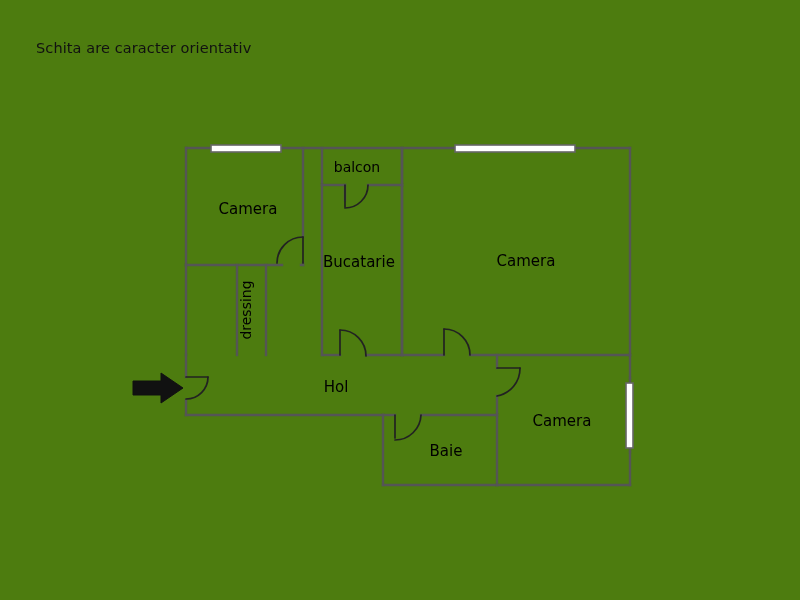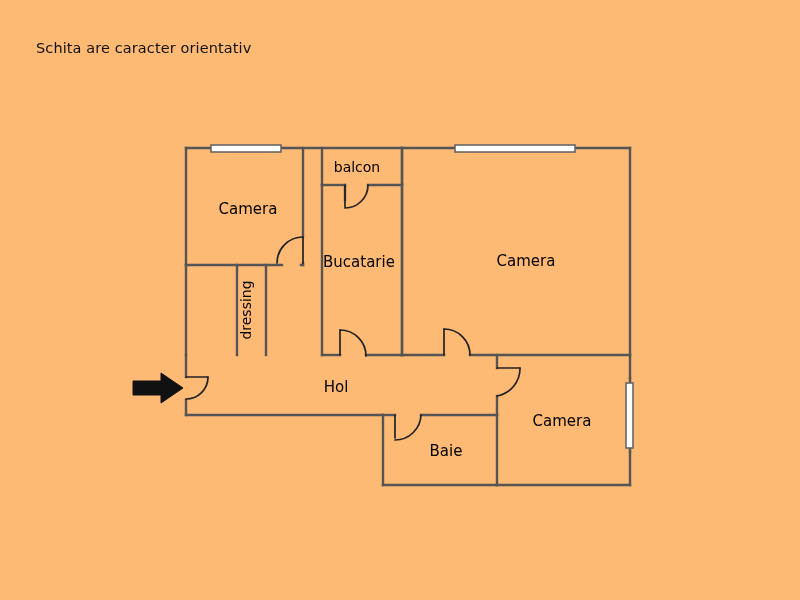--- a/index.html
+++ b/index.html
@@ -12,21 +12,21 @@
     height: 600px;
     font-family: "DejaVu Sans", "Liberation Sans", sans-serif;
     color: #000000;
     overflow: hidden;
     position: relative;
   }
   #page {
     position: relative;
     width: 800px;
     height: 600px;
-    background: #fdba74;
+    background: #4d7c0f;
     text-align: right;
   }
   #title {
     position: absolute;
     left: 36px;
     top: 40px;
     font-size: 14.5px;
     font-weight: 400;
     letter-spacing: 0.1px;
     color: #111111;

